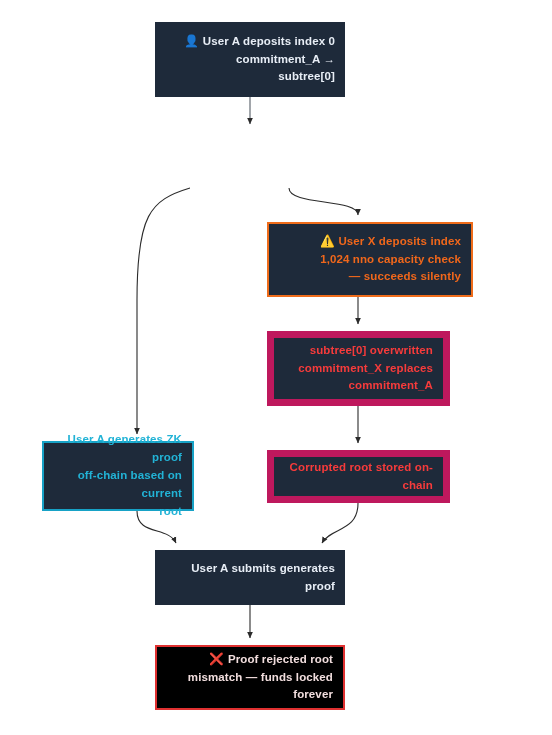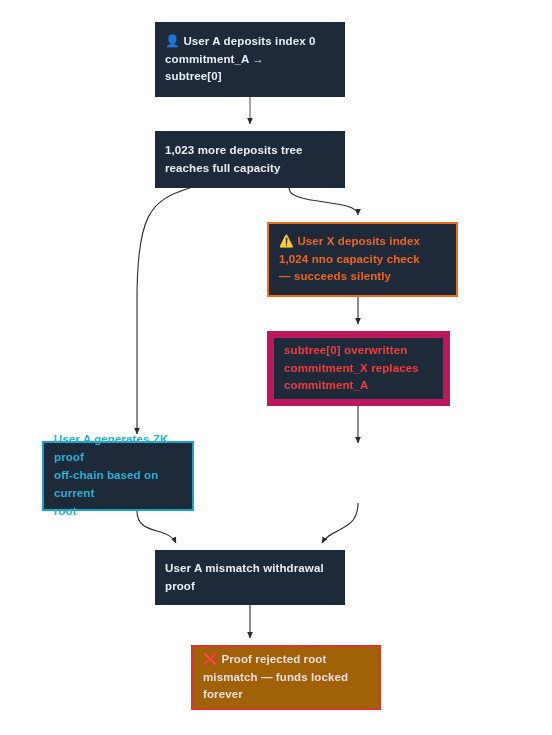--- a/index.html
+++ b/index.html
@@ -26,21 +26,21 @@
     width: 552px;
     height: 735px;
     pointer-events: none;
   }
   .node {
     position: absolute;
     box-sizing: border-box;
     display: flex;
     align-items: center;
     justify-content: center;
-    text-align: left;
+    text-align: right;
     padding: 6px 10px;
     font-size: 11.5px;
     line-height: 1.55;
     font-weight: 600;
     letter-spacing: 0.01em;
     background: #1e2a3a;
     color: #e8eef6;
   }
   .node-text {
     display: block;
@@ -56,24 +56,23 @@
   }
   .node.danger {
     border: 7px solid #be185d;
     color: #f73b3b;
   }
   .node.info {
     border: 2px solid #17a2c6;
     color: #22b3d6;
   }
   .node.fatal {
-    background: #a16207;
+    background: #000000;
     border: 2px solid #e03131;
     color: #f2dede;
-    margin-left: 36px;
   }
   .glyph {
     font-size: 12px;
     line-height: 1;
   }
 </style>
 </head>
 <body>
 
 <div id="flow-canvas">
@@ -101,46 +100,46 @@
 
     <path d="M250,605 L250,638" fill="none" stroke="#2b2b2b" stroke-width="1.1" marker-end="url(#arrowhead)"></path>
   </svg>
 
   <div class="node plain" style="left:155px; top:22px; width:190px; height:75px;">
     <span class="node-text"><span class="glyph">👤</span> <span>User A deposits index 0
 commitment_A →
 subtree[0]</span></span>
   </div>
 
-  <div class="node plain" style="left:155px; top:131px; width:190px; height:57px;">
-    <span class="node-text">1,023 more deposits tree
-reaches full capacity</span>
-  </div>
 
-  <div class="node warn" style="left:267px; top:222px; width:191px; height:75px;">
+  <div class="node warn" style="left:267px; top:222px; width:206px; height:75px;">
     <span class="node-text"><span class="glyph">⚠️</span> <span>User X deposits index
 1,024 nno capacity check
 — succeeds silently</span></span>
   </div>
 
   <div class="node danger" style="left:267px; top:331px; width:183px; height:75px;">
     <span class="node-text">subtree[0] overwritten
 commitment_X replaces
 commitment_A</span>
   </div>
 
   <div class="node info" style="left:42px; top:441px; width:152px; height:70px;">
     <span class="node-text">User A generates ZK proof
 off-chain based on current
 root</span>
   </div>
 
+  <div class="node danger" style="left:267px; top:450px; width:183px; height:53px;">
+    <span class="node-text">Corrupted root stored on-
+chain</span>
+  </div>
 
   <div class="node plain" style="left:155px; top:550px; width:190px; height:55px;">
-    <span class="node-text">User A mismatch withdrawal
+    <span class="node-text">User A submits generates
 proof</span>
   </div>
 
   <div class="node fatal" style="left:155px; top:645px; width:190px; height:65px;">
     <span class="node-text"><span class="glyph">❌</span> <span>Proof rejected root
 mismatch — funds locked
 forever</span></span>
   </div>
 
 </div>

